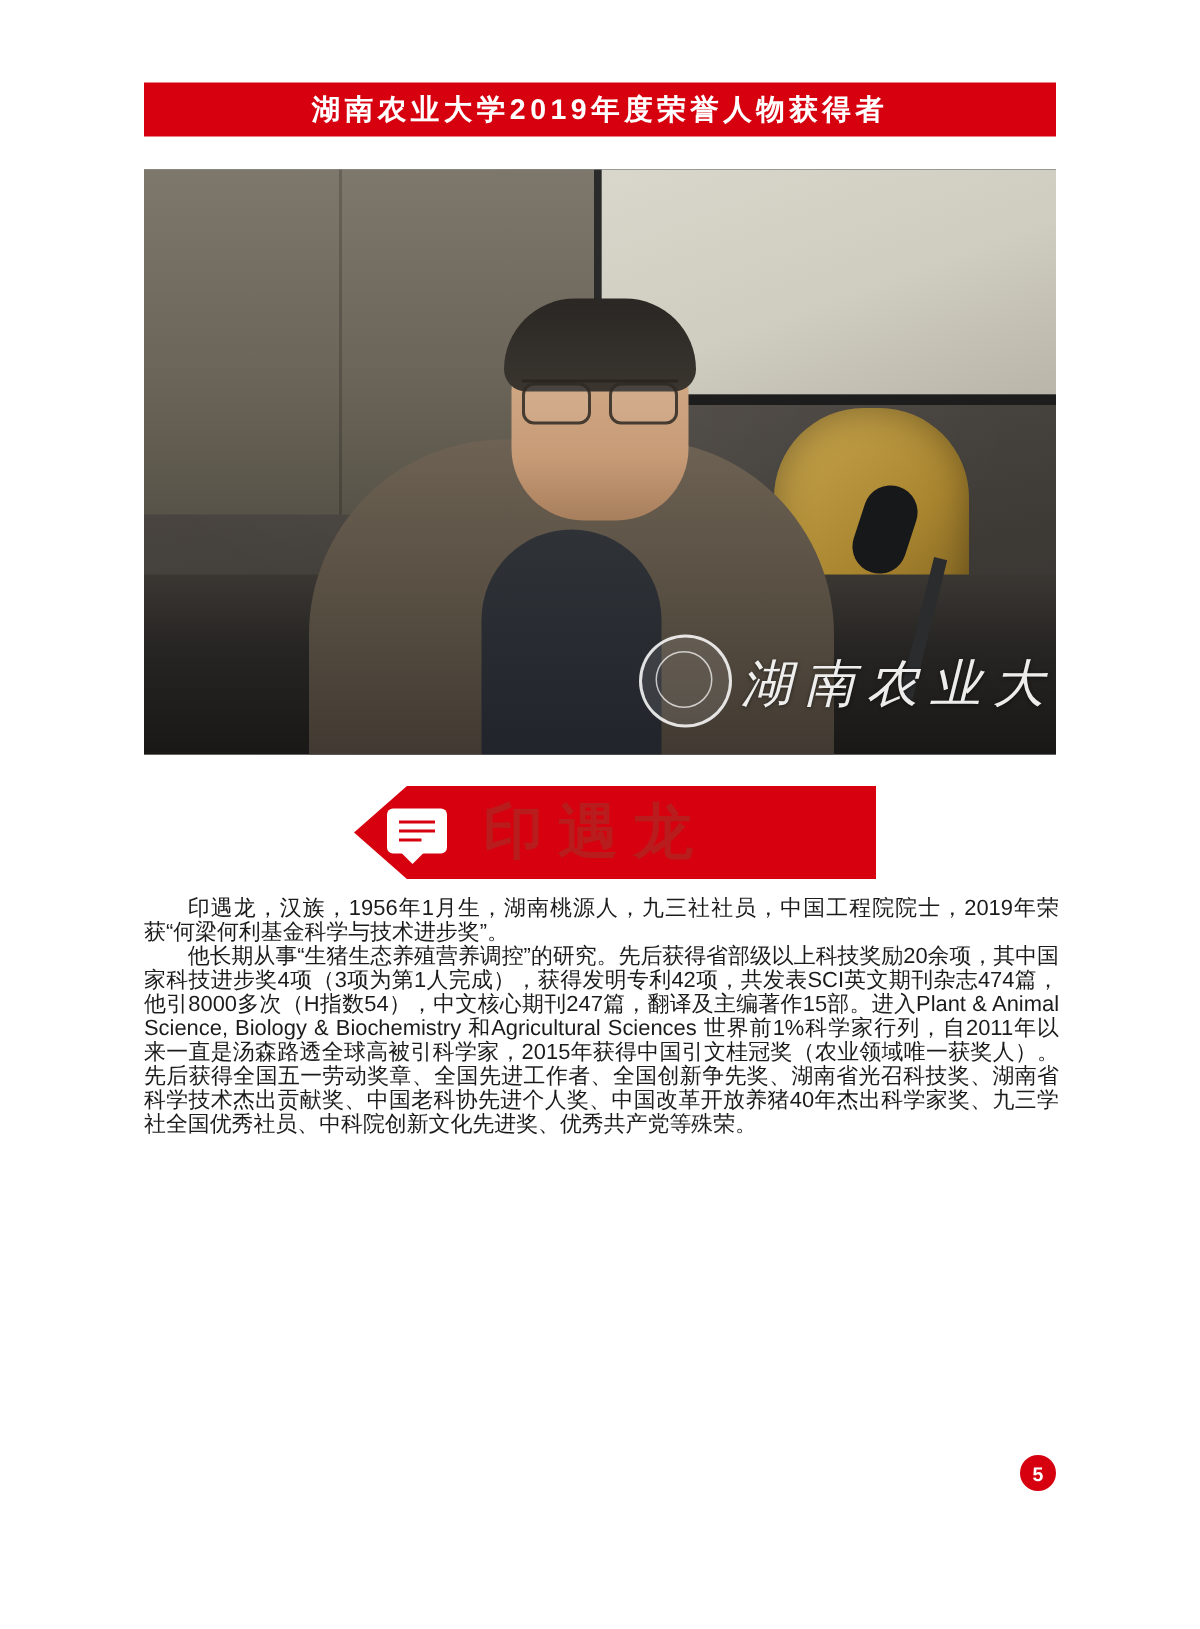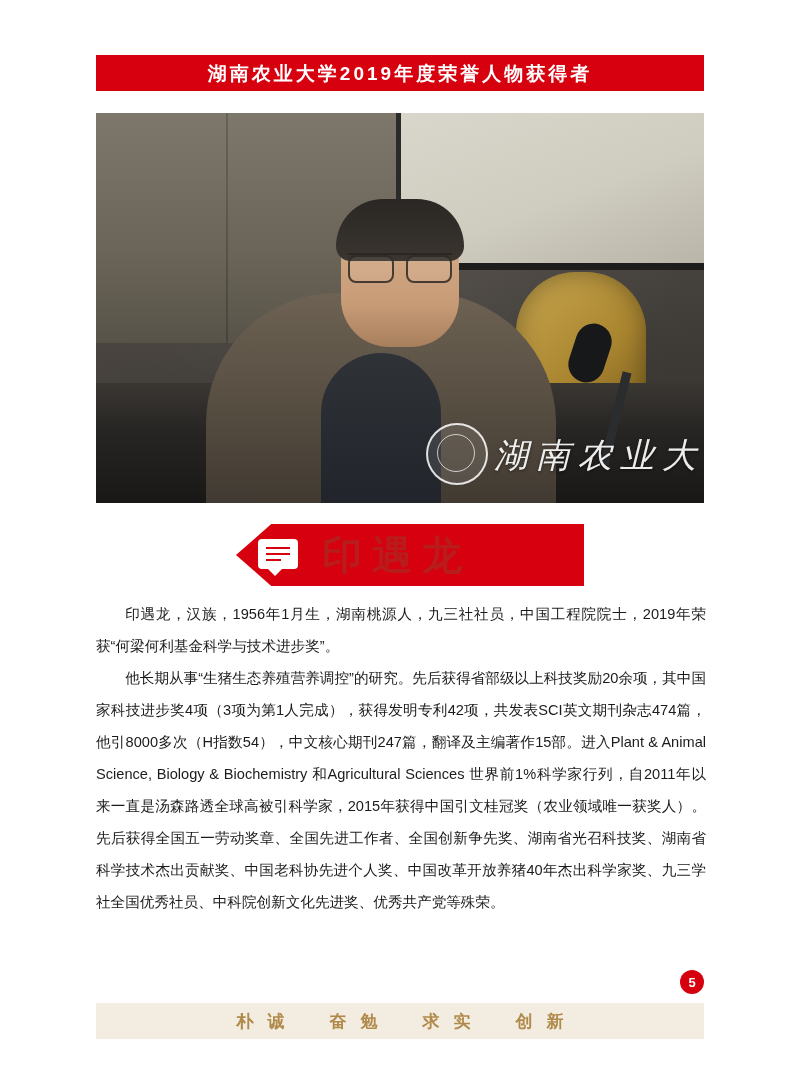--- a/index.html
+++ b/index.html
@@ -281,21 +281,21 @@
     line-height: 1;
   }
 
   
   .body-text {
     position: absolute;
     left: 96px;
     top: 598px;
     width: 610px;
     font-size: 14.6px;
-    line-height: 32px;
+    line-height: 16px;
     color: #1b1b1b;
     text-align: justify;
     font-family: "Liberation Sans", sans-serif;
   }
   .body-text p {
     margin: 0;
     text-indent: 2em;
   }
 
   
@@ -376,17 +376,14 @@
     <div class="plate-name">印遇龙</div>
   </div>
 
   <div class="body-text">
     <p>印遇龙，汉族，1956年1月生，湖南桃源人，九三社社员，中国工程院院士，2019年荣获“何梁何利基金科学与技术进步奖”。</p>
     <p>他长期从事“生猪生态养殖营养调控”的研究。先后获得省部级以上科技奖励20余项，其中国家科技进步奖4项（3项为第1人完成），获得发明专利42项，共发表SCI英文期刊杂志474篇，他引8000多次（H指数54），中文核心期刊247篇，翻译及主编著作15部。进入Plant &amp; Animal Science, Biology &amp; Biochemistry 和Agricultural Sciences 世界前1%科学家行列，自2011年以来一直是汤森路透全球高被引科学家，2015年获得中国引文桂冠奖（农业领域唯一获奖人）。先后获得全国五一劳动奖章、全国先进工作者、全国创新争先奖、湖南省光召科技奖、湖南省科学技术杰出贡献奖、中国老科协先进个人奖、中国改革开放养猪40年杰出科学家奖、九三学社全国优秀社员、中科院创新文化先进奖、优秀共产党等殊荣。</p>
   </div>
 
   <div class="page-num">5</div>
 
-  <div class="footer">
-    <div class="footer-text">朴诚　奋勉　求实　创新</div>
-  </div>
 
 </div>
 
 </body></html>

